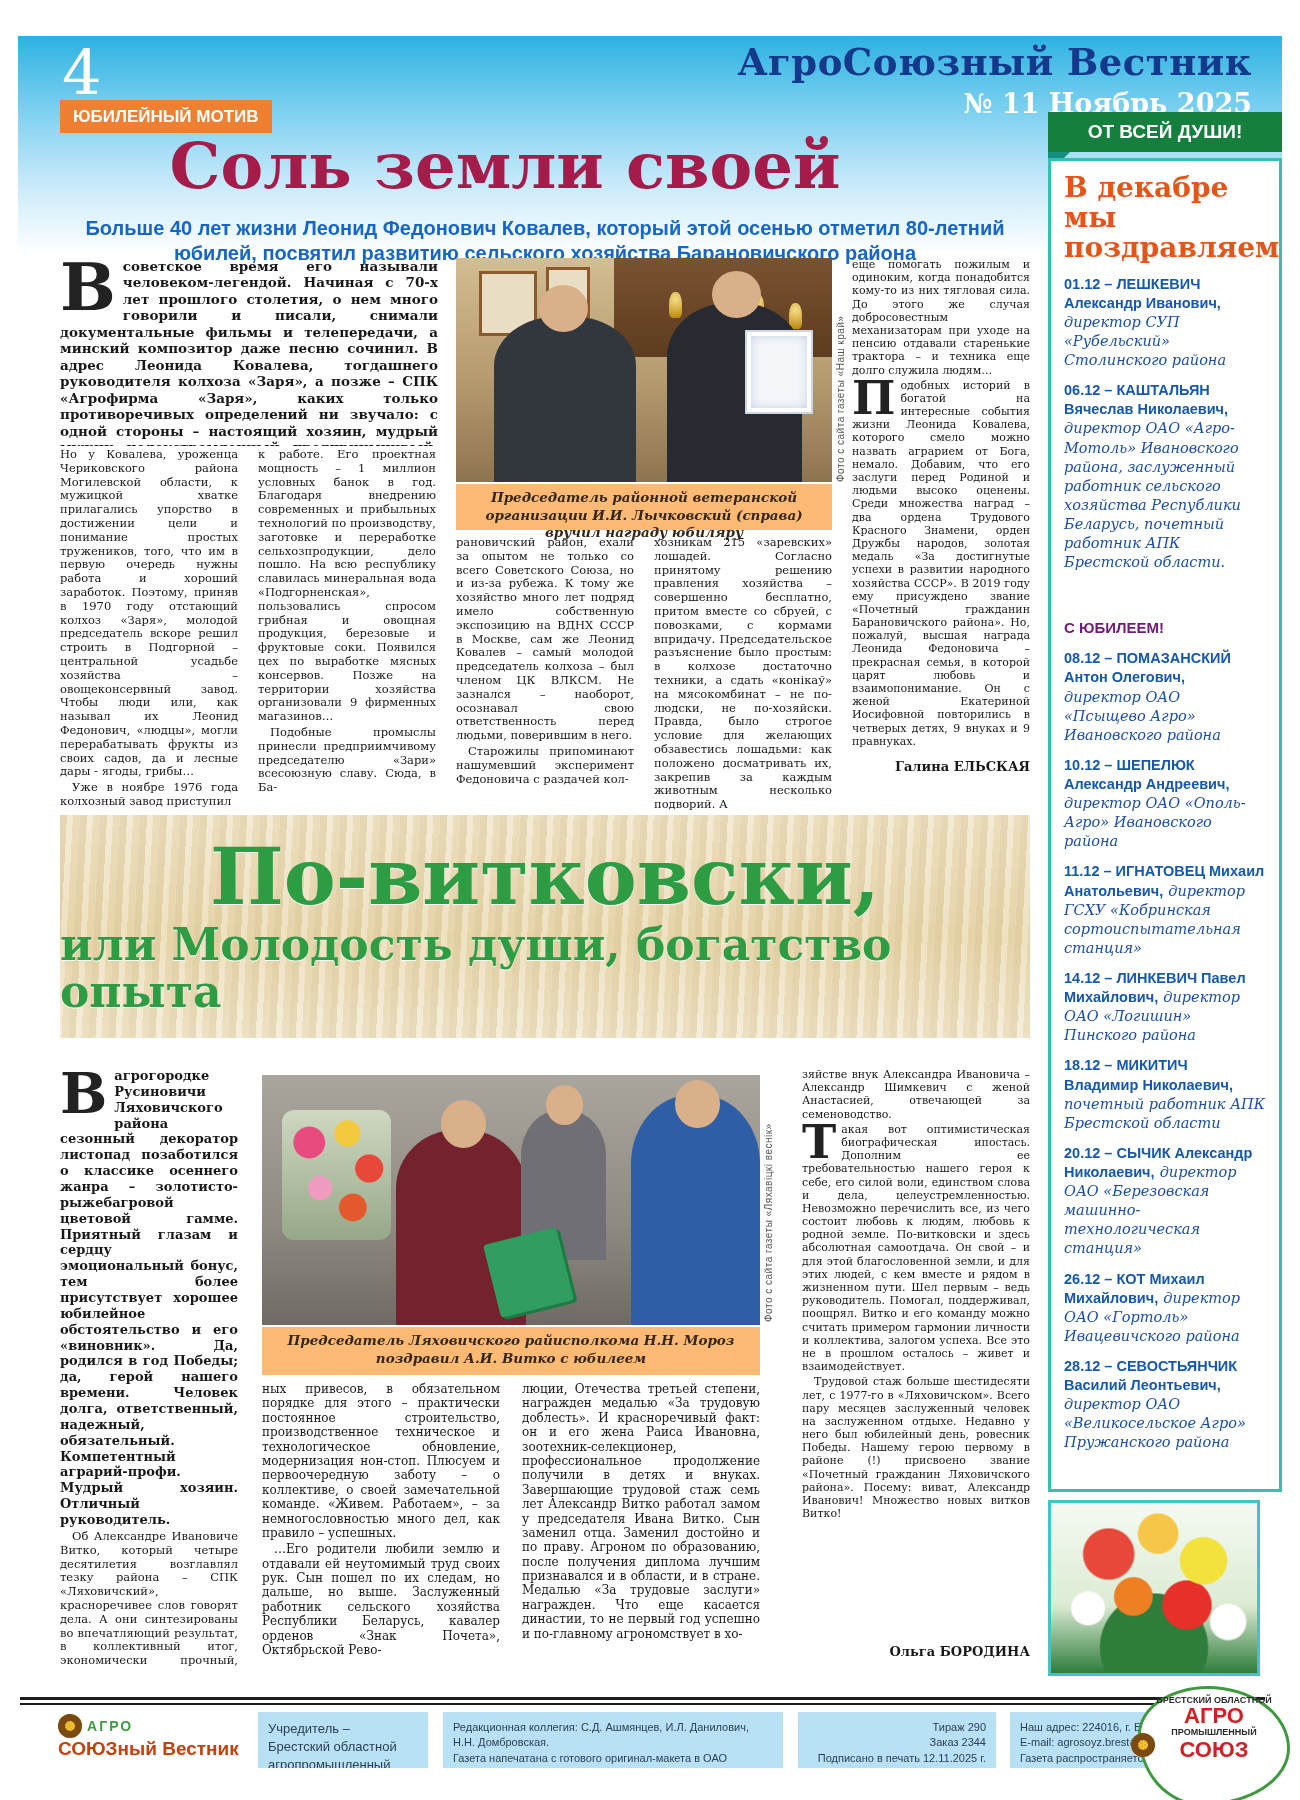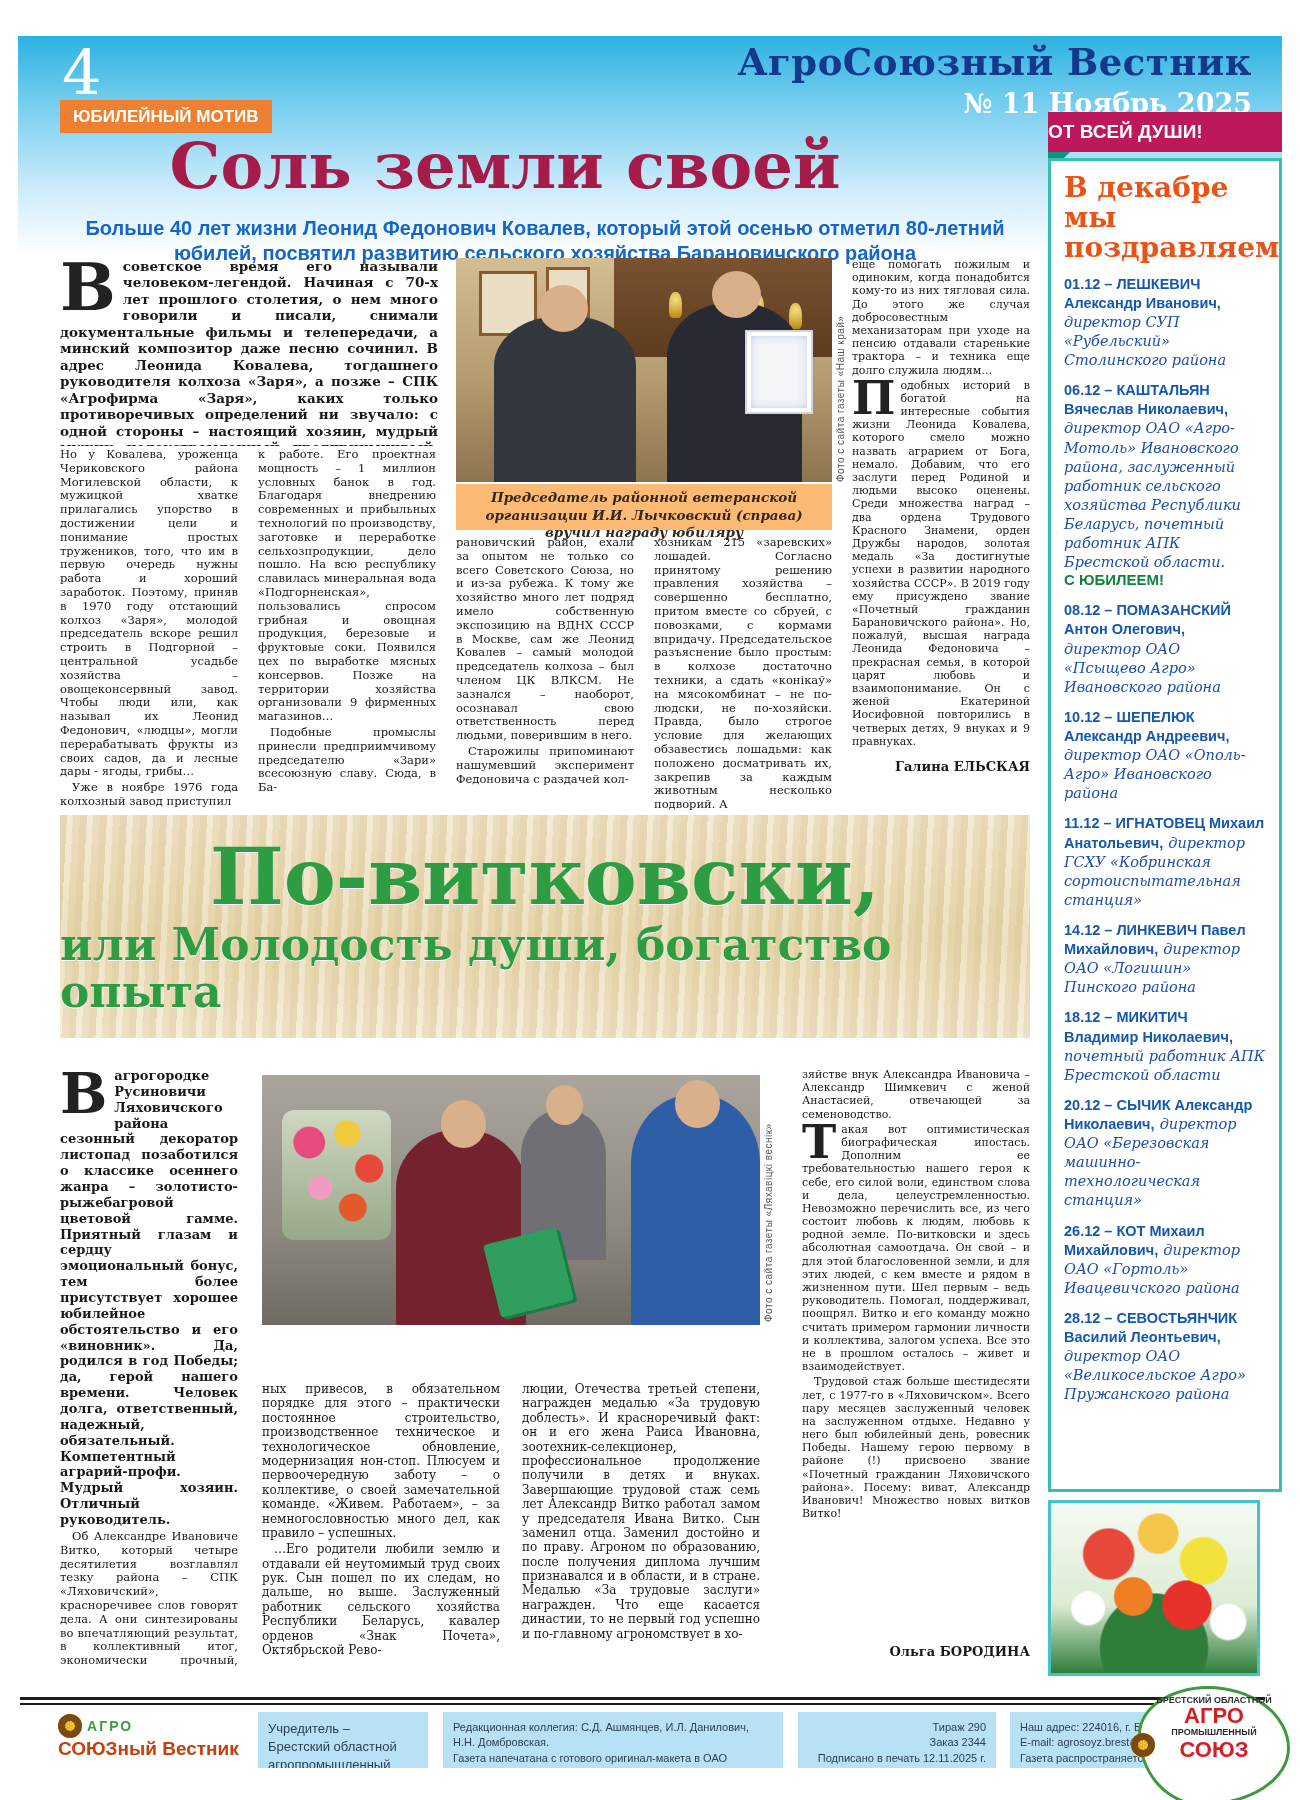--- a/index.html
+++ b/index.html
@@ -60,31 +60,31 @@
   
   .strip2{position:absolute;left:60px;top:815px;width:970px;height:223px;
      background:
        repeating-linear-gradient(93deg,rgba(214,190,140,.45) 0 7px,rgba(244,234,210,.45) 7px 13px,rgba(226,205,158,.45) 13px 20px),
        linear-gradient(180deg,#f4ecd8 0%,#e9dab2 55%,#f7f1e2 100%);
      display:flex;flex-direction:column;align-items:center;justify-content:center;gap:6px;}
   .strip2 .t1{font:700 78px/1 "DejaVu Serif",serif;color:#2e9c42;text-shadow:0 1px 0 #fff;}
   .strip2 .t2{font:700 44px/1.05 "DejaVu Serif",serif;color:#2e9c42;text-shadow:0 1px 0 #fff;}
 
   
-  .sb-tab{position:absolute;left:1048px;top:112px;width:234px;height:40px;background:#be185d;
-          color:#fff;font:700 19px/40px "Liberation Sans",sans-serif;text-align:left;}
+  .sb-tab{position:absolute;left:1048px;top:112px;width:234px;height:40px;background:#15803d;
+          color:#fff;font:700 19px/40px "Liberation Sans",sans-serif;text-align:center;}
   .sb-tab:after{content:"";position:absolute;left:0;top:40px;border:11px solid transparent;
           border-top-color:#13907f;border-left-color:#13907f;}
   .sb-panel{position:absolute;left:1048px;top:158px;width:234px;height:1334px;background:#fff;
             border:3px solid #37bfb0;box-sizing:border-box;padding:10px 13px;overflow:hidden;}
   .sb-title{font:700 28px/1.08 "DejaVu Serif",serif;color:#e75417;margin:2px 0 10px;}
   .entry{margin:0 0 11px;}
   .e-head{font:700 14.5px/1.18 "Liberation Sans",sans-serif;color:#1558ad;}
   .e-desc{font:italic 400 14.5px/1.18 "DejaVu Serif",serif;color:#1b4ea6;}
-  .e-note{font:700 15px/1.2 "Liberation Sans",sans-serif;color:#15803d;}
+  .e-note{font:700 15px/1.2 "Liberation Sans",sans-serif;color:#701a75;margin-top:48px;}
   .bouquet{position:absolute;left:1048px;top:1500px;width:212px;height:176px;background:#fff;
      border:3px solid #45c4c8;box-sizing:border-box;
      background-image:
        radial-gradient(circle at 28% 30%,#e8483a 0 13%,transparent 14%),
        radial-gradient(circle at 52% 18%,#f6c648 0 11%,transparent 12%),
        radial-gradient(circle at 74% 34%,#f2e23b 0 12%,transparent 13%),
        radial-gradient(circle at 40% 55%,#ef7f24 0 12%,transparent 13%),
        radial-gradient(circle at 66% 60%,#e8302a 0 14%,transparent 15%),
        radial-gradient(circle at 18% 62%,#ffffff 0 8%,transparent 9%),
        radial-gradient(circle at 86% 70%,#ffffff 0 8%,transparent 9%),
@@ -184,20 +184,21 @@
   <div class="photo ph2" style="left:262px;top:1075px;width:498px;height:250px;">
     <div class="flowers"></div>
     <div class="man" style="left:27%;bottom:0;width:26%;height:78%;background:#74222e;"></div>
     <div class="head" style="left:36%;top:10%;width:9%;height:19%;"></div>
     <div class="man" style="left:52%;top:14%;width:17%;height:60%;background:#6f6f75;"></div>
     <div class="head" style="left:57%;top:4%;width:7.5%;height:16%;"></div>
     <div class="man" style="right:0;bottom:0;width:26%;height:92%;background:#2e5ea6;"></div>
     <div class="head" style="right:8%;top:2%;width:9%;height:19%;"></div>
     <div class="folder"></div>
   </div>
+  <div class="caption" style="left:262px;top:1327px;width:498px;height:48px;">Председатель Ляховичского райисполкома Н.Н. Мороз поздравил А.И. Витко с юбилеем</div>
   <div class="vcredit" style="left:764px;top:1082px;height:240px;">Фото с сайта газеты «Ляхавіцкі веснік»</div>
 
   <div class="col" style="left:262px;top:1382px;width:238px;height:284px;font-size:12px;">
     <p class="noind">ных привесов, в обязательном порядке для этого – практически постоянное строительство, производственное техническое и технологическое обновление, модернизация нон-стоп. Плюсуем и первоочередную заботу – о коллективе, о своей замечательной команде. «Живем. Работаем», – за немногословностью много дел, как правило – успешных.</p>
     <p>…Его родители любили землю и отдавали ей неутомимый труд своих рук. Сын пошел по их следам, но дальше, но выше. Заслуженный работник сельского хозяйства Республики Беларусь, кавалер орденов «Знак Почета», Октябрьской Рево-</p>
   </div>
   <div class="col" style="left:522px;top:1382px;width:238px;height:284px;font-size:12px;">
     <p class="noind">люции, Отечества третьей степени, награжден медалью «За трудовую доблесть». И красноречивый факт: он и его жена Раиса Ивановна, зоотехник-селекционер, профессиональное продолжение получили в детях и внуках. Завершающие трудовой стаж семь лет Александр Витко работал замом у председателя Ивана Витко. Сын заменил отца. Заменил достойно и по праву. Агроном по образованию, после получения диплома лучшим признавался и в области, и в стране. Медалью «За трудовые заслуги» награжден. Что еще касается династии, то не первый год успешно и по-главному агрономствует в хо-</p>
   </div>
   <div class="col" style="left:802px;top:1068px;width:228px;height:572px;font-size:11px;">

